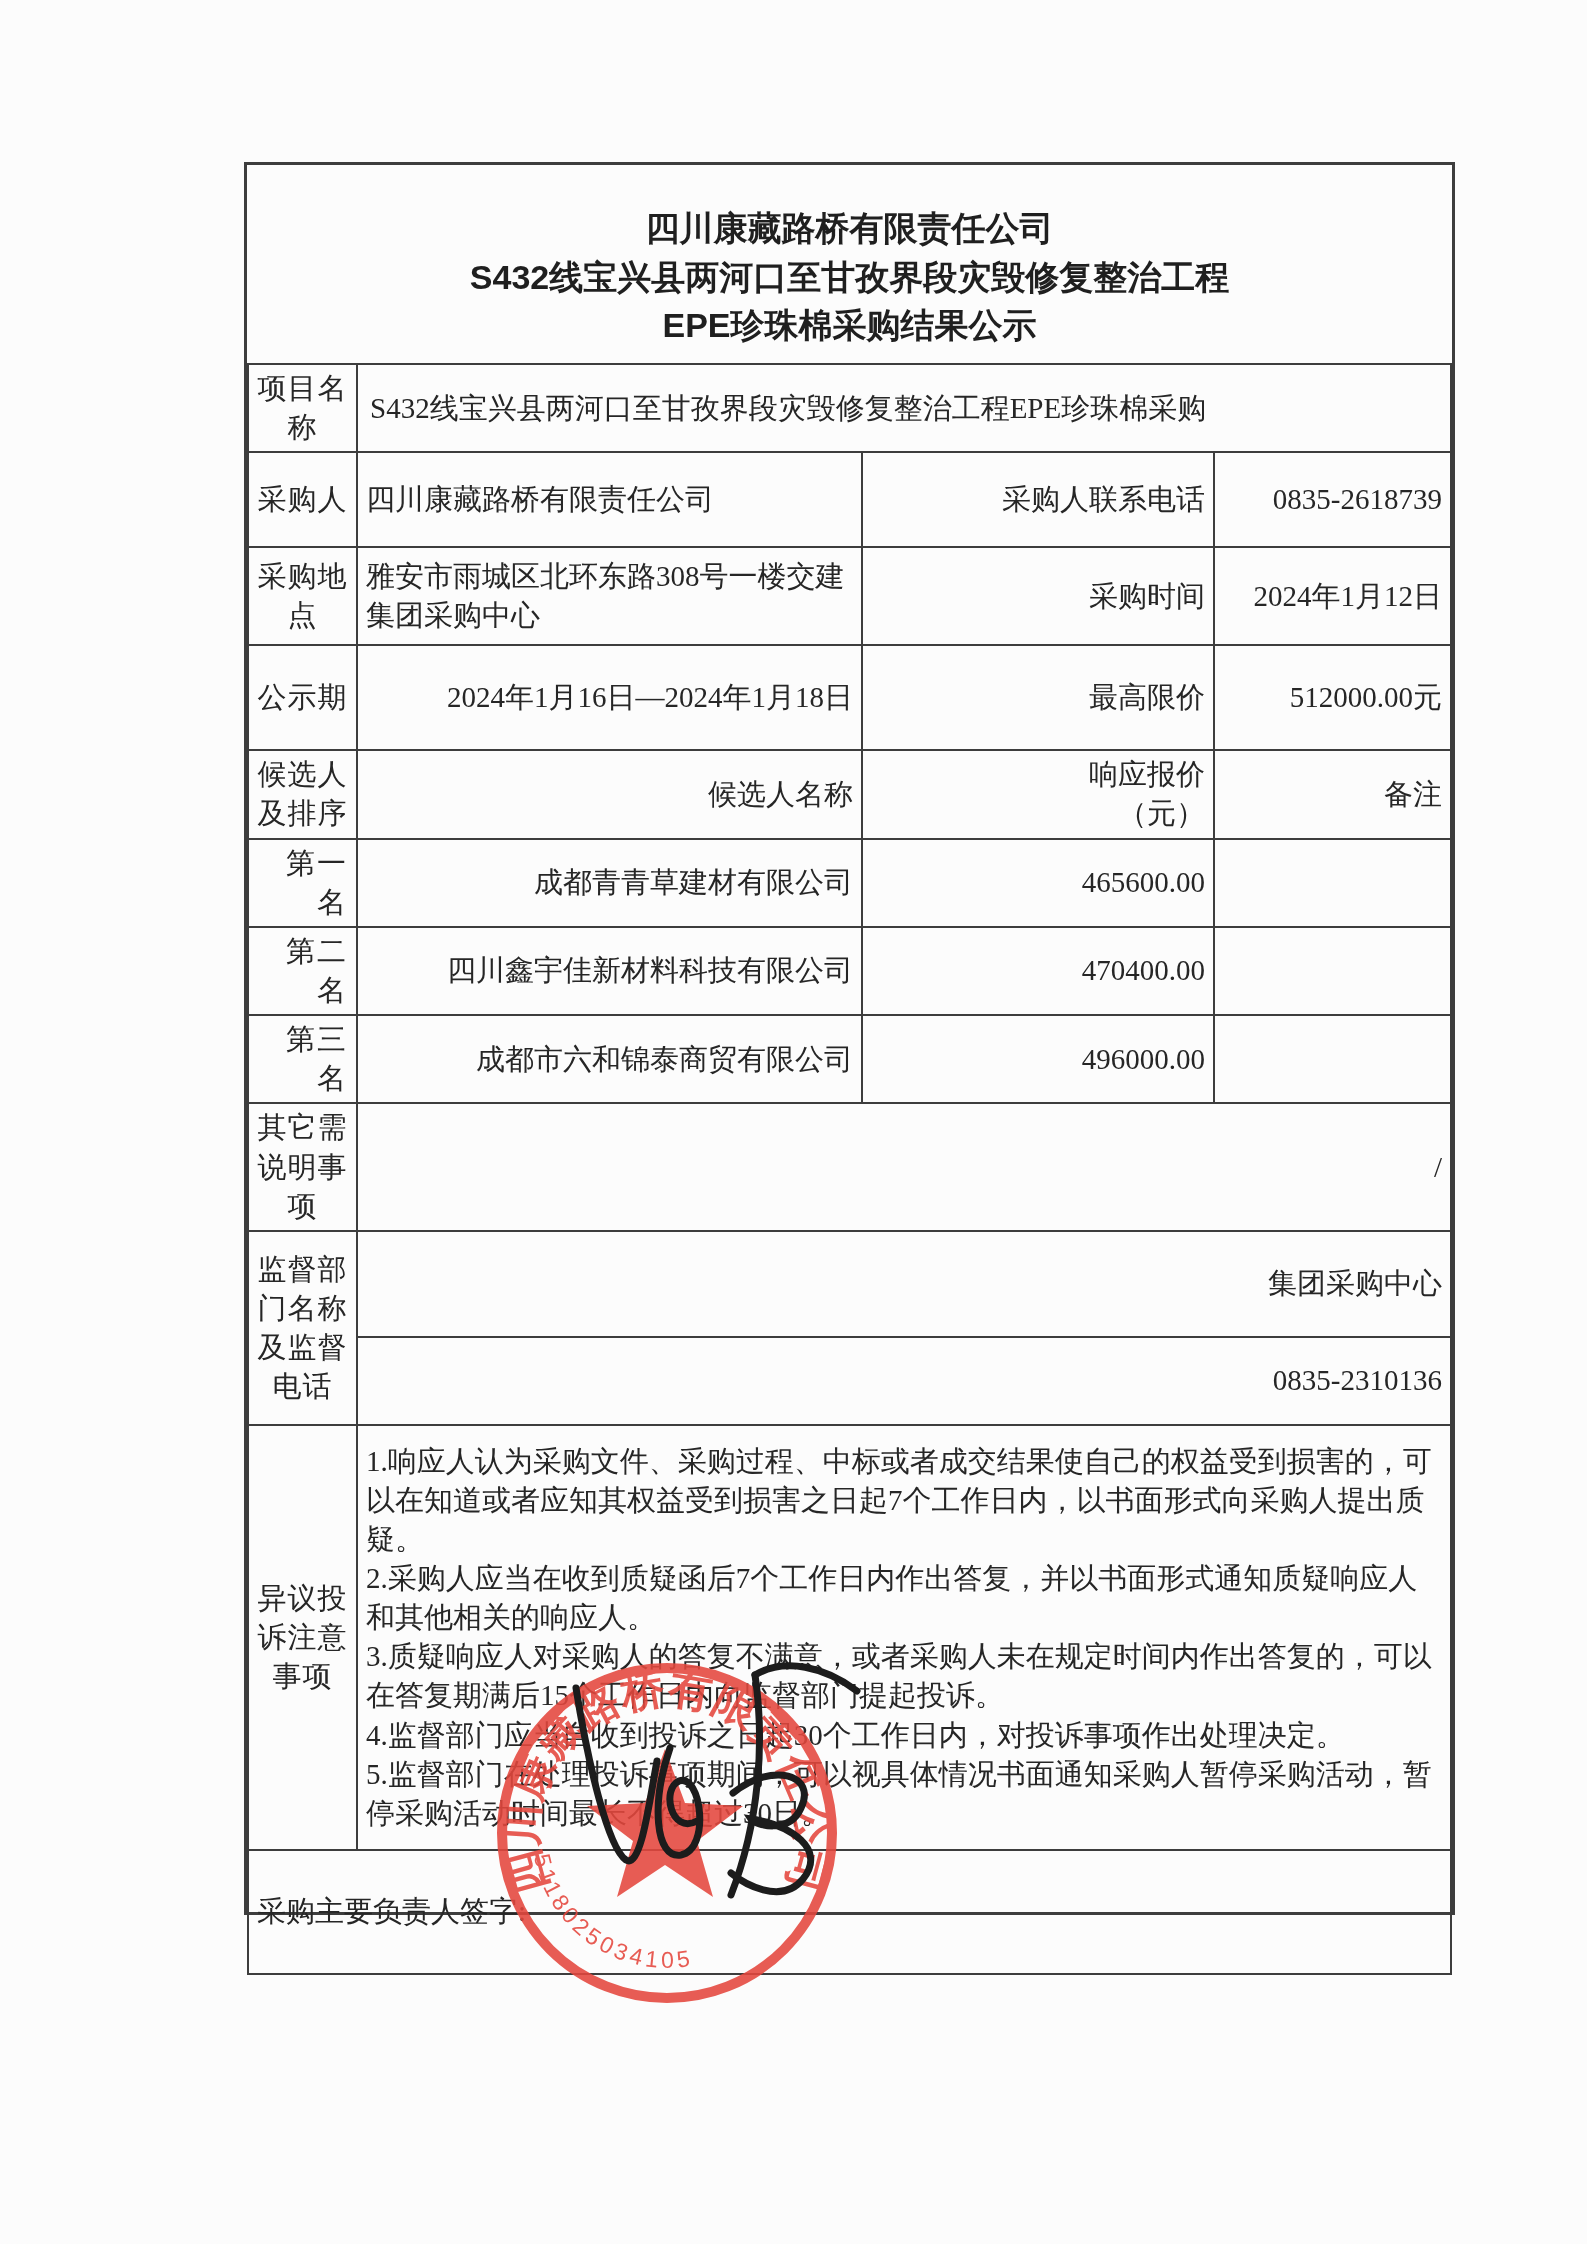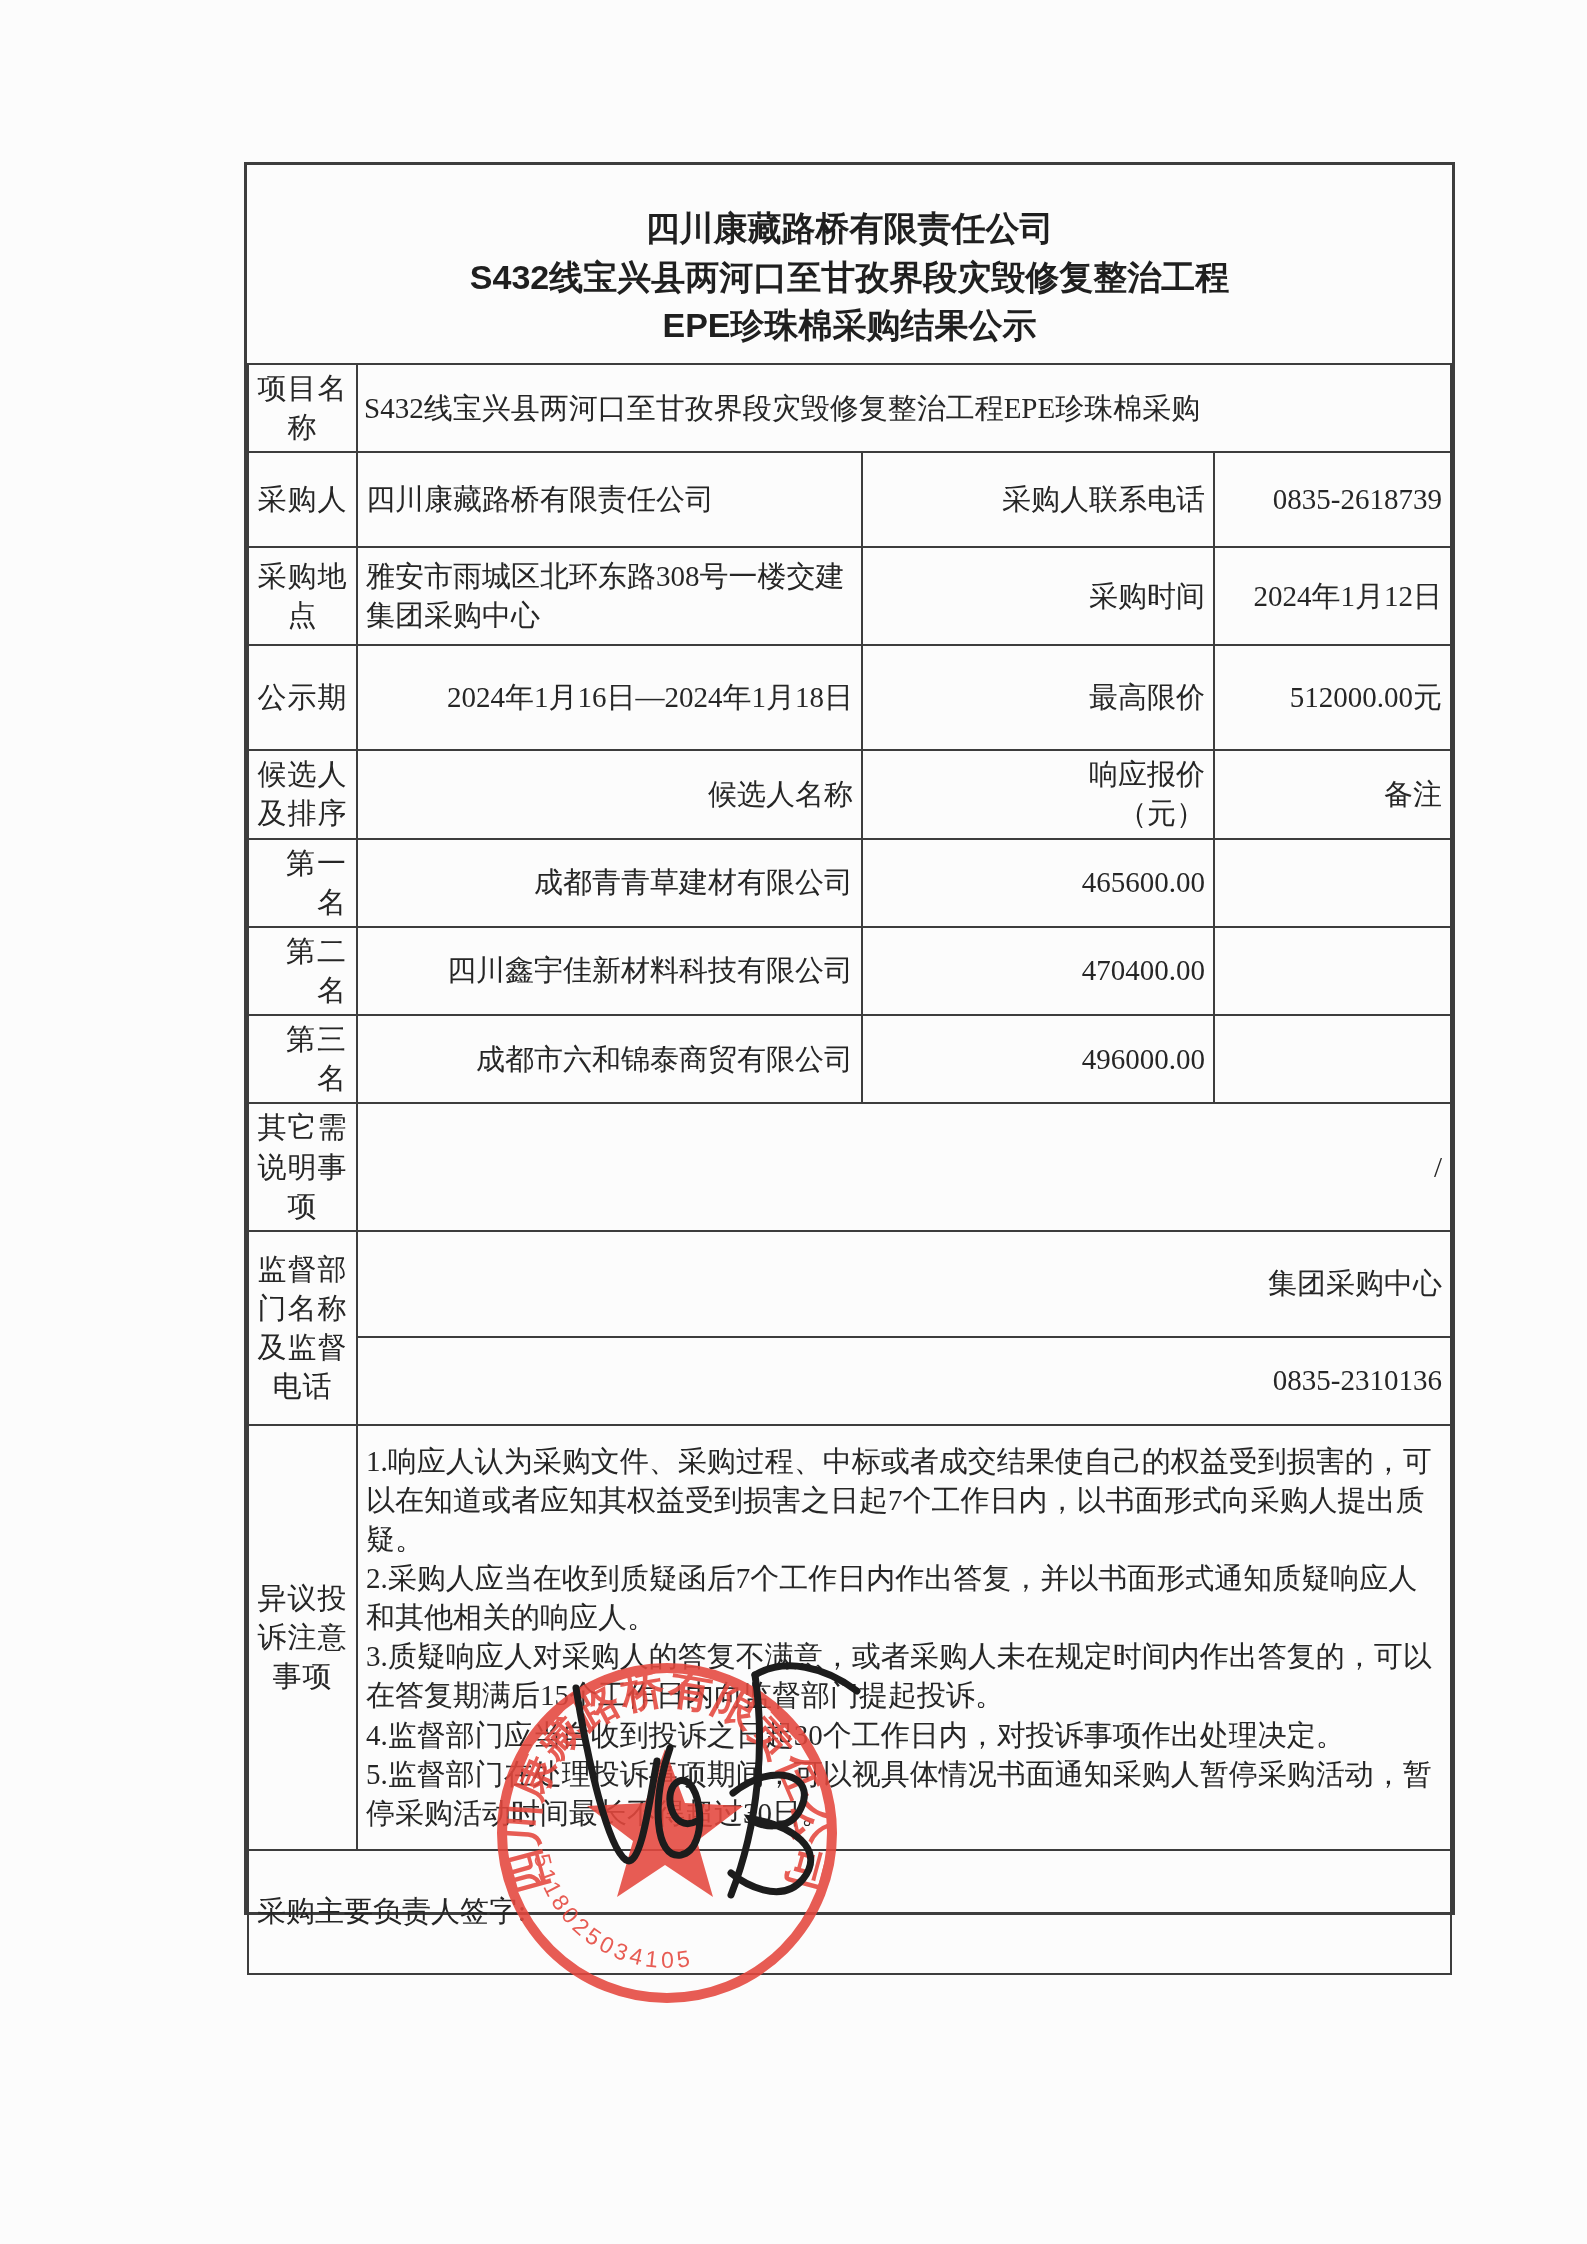--- a/index.html
+++ b/index.html
@@ -66,21 +66,21 @@
     <colgroup>
       <col style="width:109px">
         <col style="width:505px">
         <col style="width:352px">
         <col>
     </colgroup>
 
     <tbody>
         <tr style="height:88px">
       <td class="lab">项目名称</td>
-      <td class="l" colspan="3" style="padding-left:6px">S432线宝兴县两河口至甘孜界段灾毁修复整治工程EPE珍珠棉采购</td>
+      <td class="l" colspan="3" style="padding-left:12px">S432线宝兴县两河口至甘孜界段灾毁修复整治工程EPE珍珠棉采购</td>
     </tr>
 
     <tr style="height:95px">
       <td class="lab">采购人</td>
       <td class="l">四川康藏路桥有限责任公司</td>
       <td class="c">采购人联系电话</td>
       <td class="c">0835-2618739</td>
     </tr>
 
     <tr style="height:98px">

